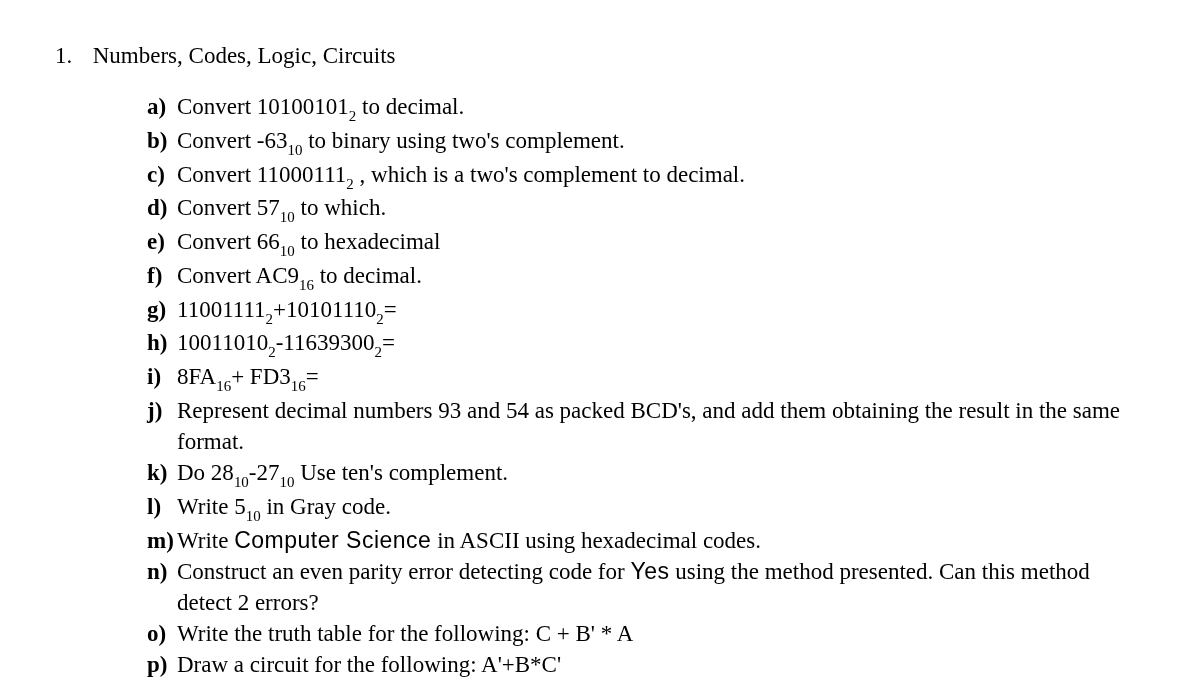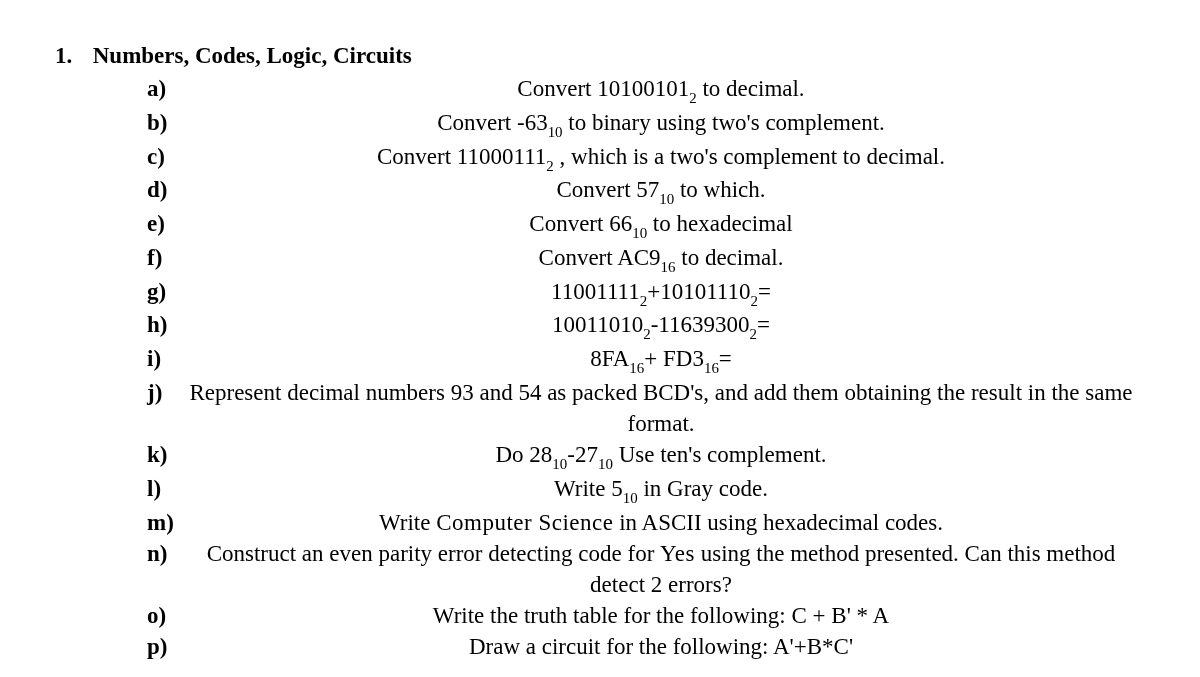--- a/index.html
+++ b/index.html
@@ -11,51 +11,50 @@
       background: #ffffff;
       font-family: "Times New Roman", Times, serif;
       font-size: 23px;
       color: #000000;
       padding: 40px 55px;
       width: 1200px;
       height: 677px;
       line-height: 1.35;
     }
     .section-header {
-      font-weight: bold;
-      margin-bottom: 2px;
+      font-weight: normal;
+      margin-bottom: 20px;
     }
     .section-number {
       display: inline-block;
       width: 32px;
     }
     .items {
       margin-left: 92px;
     }
     .item {
       display: flex;
       align-items: flex-start;
     }
     .item-label {
       font-weight: bold;
       min-width: 30px;
       flex-shrink: 0;
     }
     .item-content {
       flex: 1;
-      text-align: center;
     }
     .sub {
       font-size: 0.65em;
       vertical-align: sub;
       position: relative;
       top: 0.1em;
     }
     .mono {
-      font-family: Liberation Serif, serif;
+      font-family: Liberation Sans, sans-serif;
       letter-spacing: 0.5px;
     }
   </style>
 </head>
 <body>
 
 <div class="section-header">
   <span class="section-number">1.</span>
   <span>Numbers, Codes, Logic, Circuits</span>
 </div>

